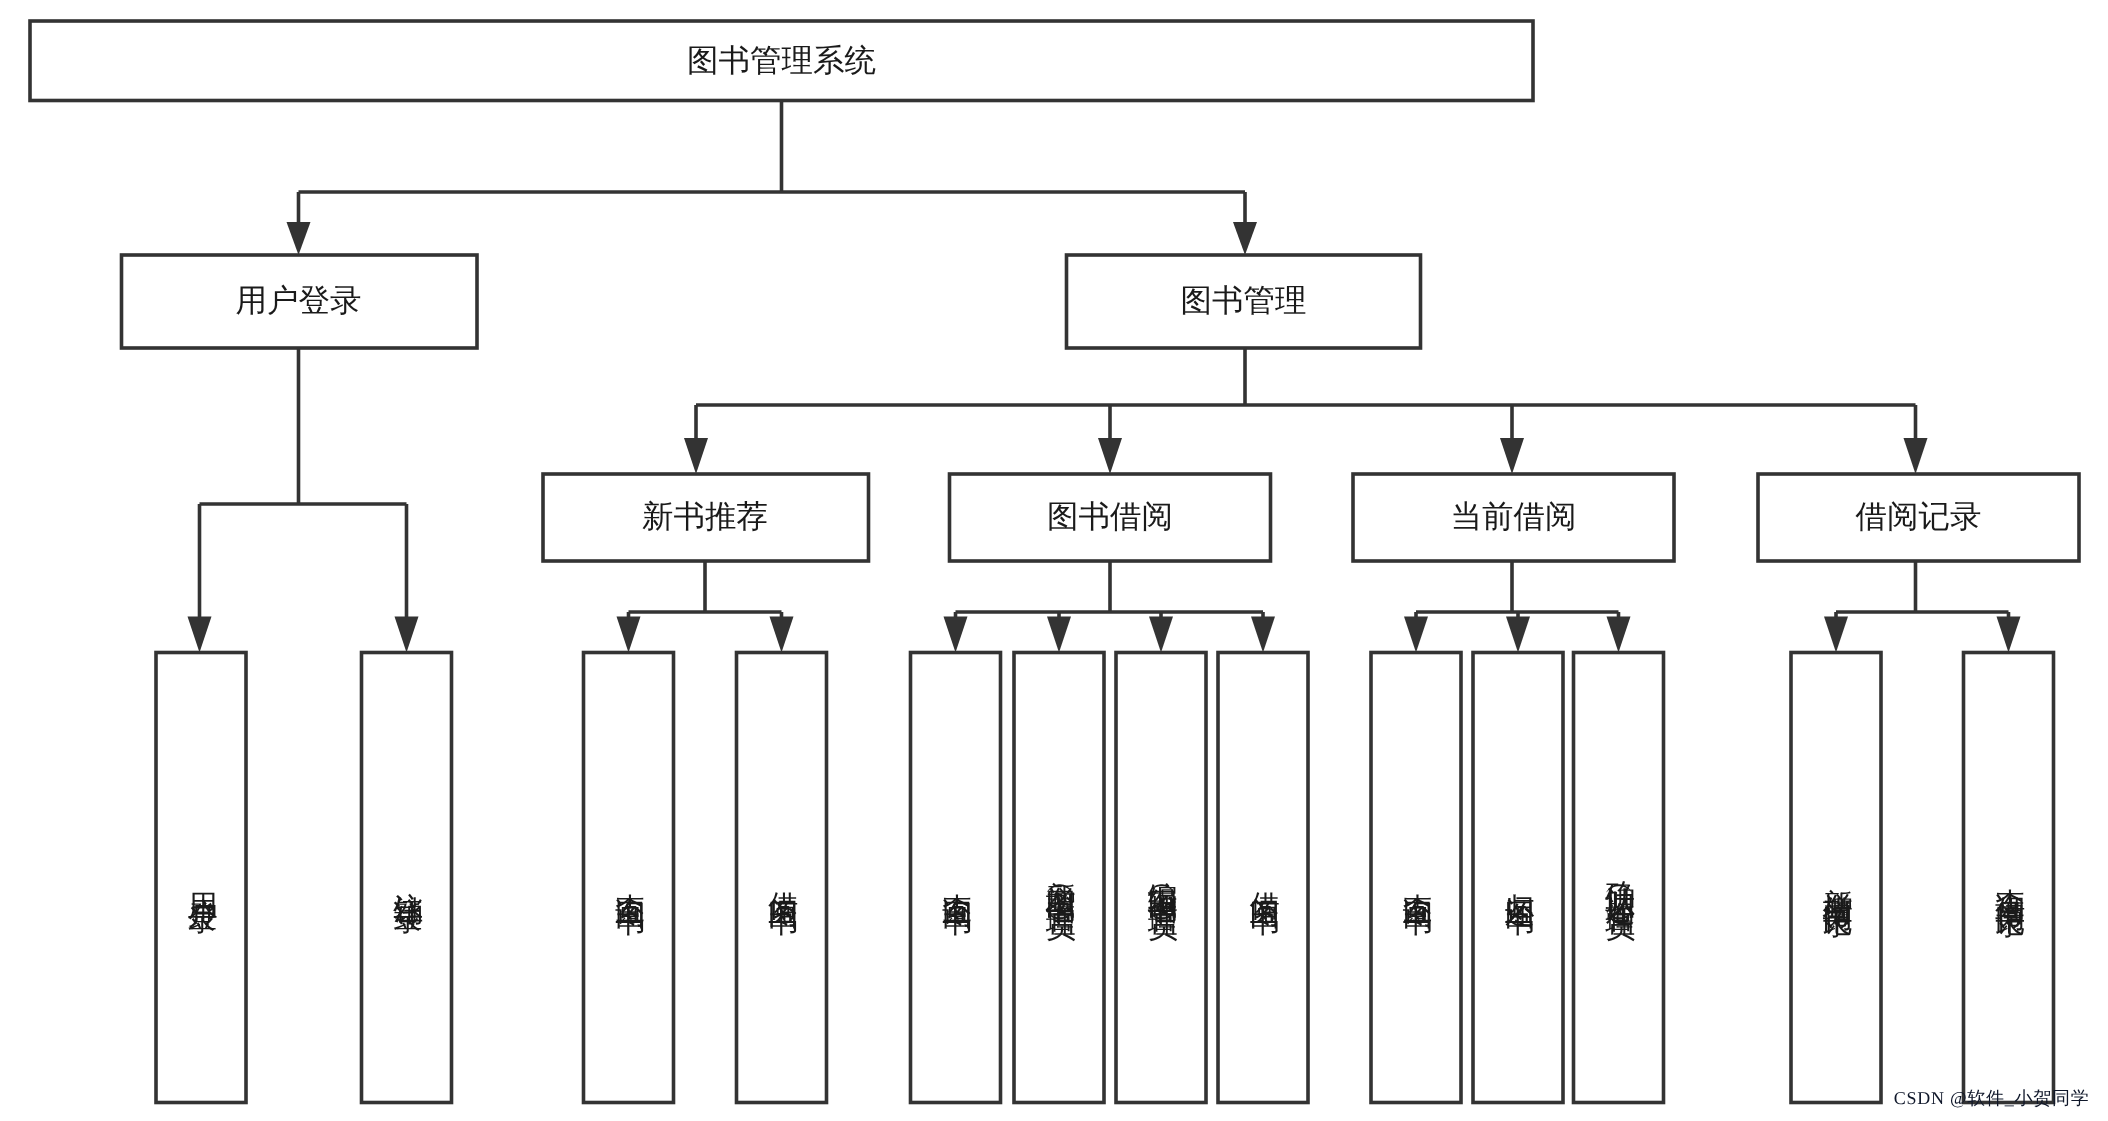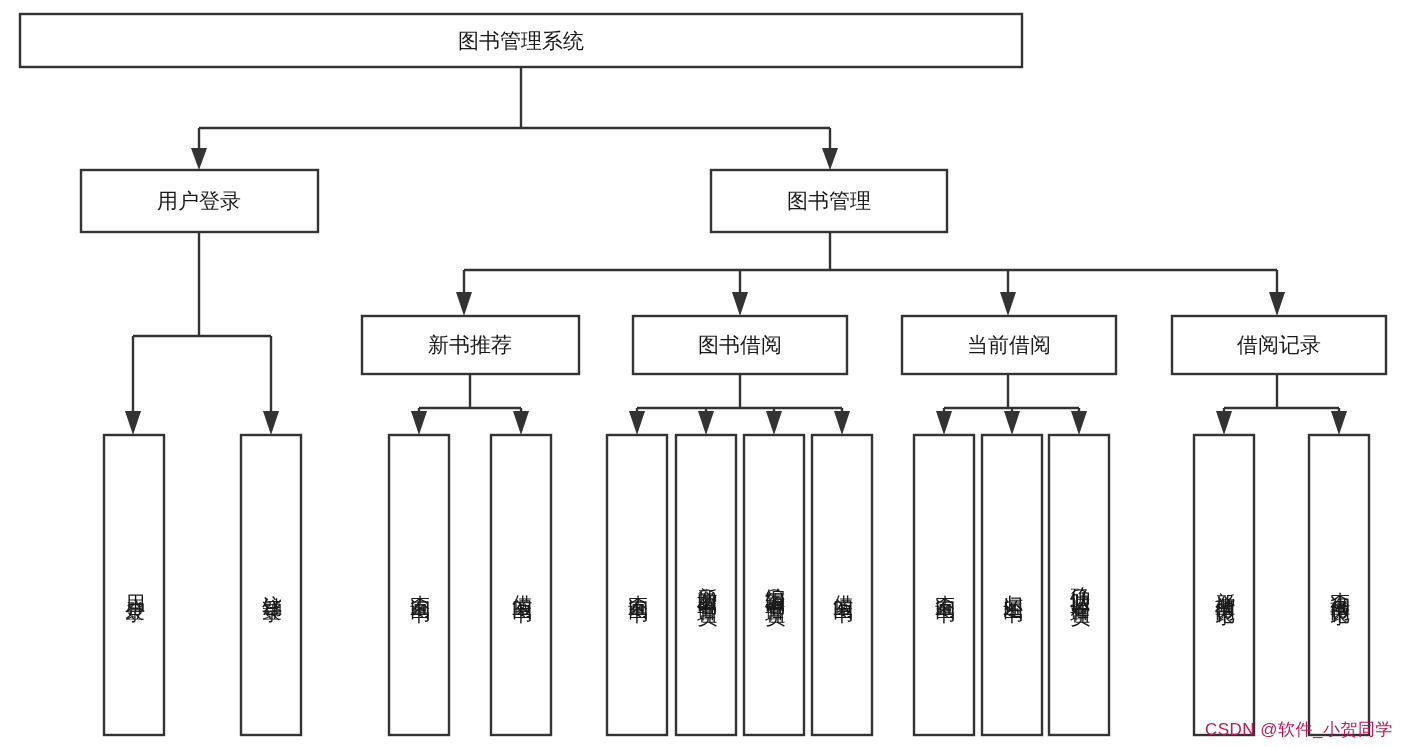--- a/index.html
+++ b/index.html
@@ -55,23 +55,23 @@
     writing-mode: vertical-rl;
     text-orientation: upright;
     letter-spacing: 3px;
     dominant-baseline: middle;
     text-anchor: middle;
   }
   .watermark {
     position: absolute;
     right: 12px;
     bottom: 6px;
-    font-family: Liberation Sans, sans-serif;
-    font-size: 17px;
-    color: #be185d;
+    font-family: Liberation Serif, serif;
+    font-size: 12px;
+    color: #0f172a;
     white-space: nowrap;
     letter-spacing: 0.5px;
     pointer-events: none;
   }
 </style>
 </head>
 <body>
 
 <div id="diagram-root">
 

